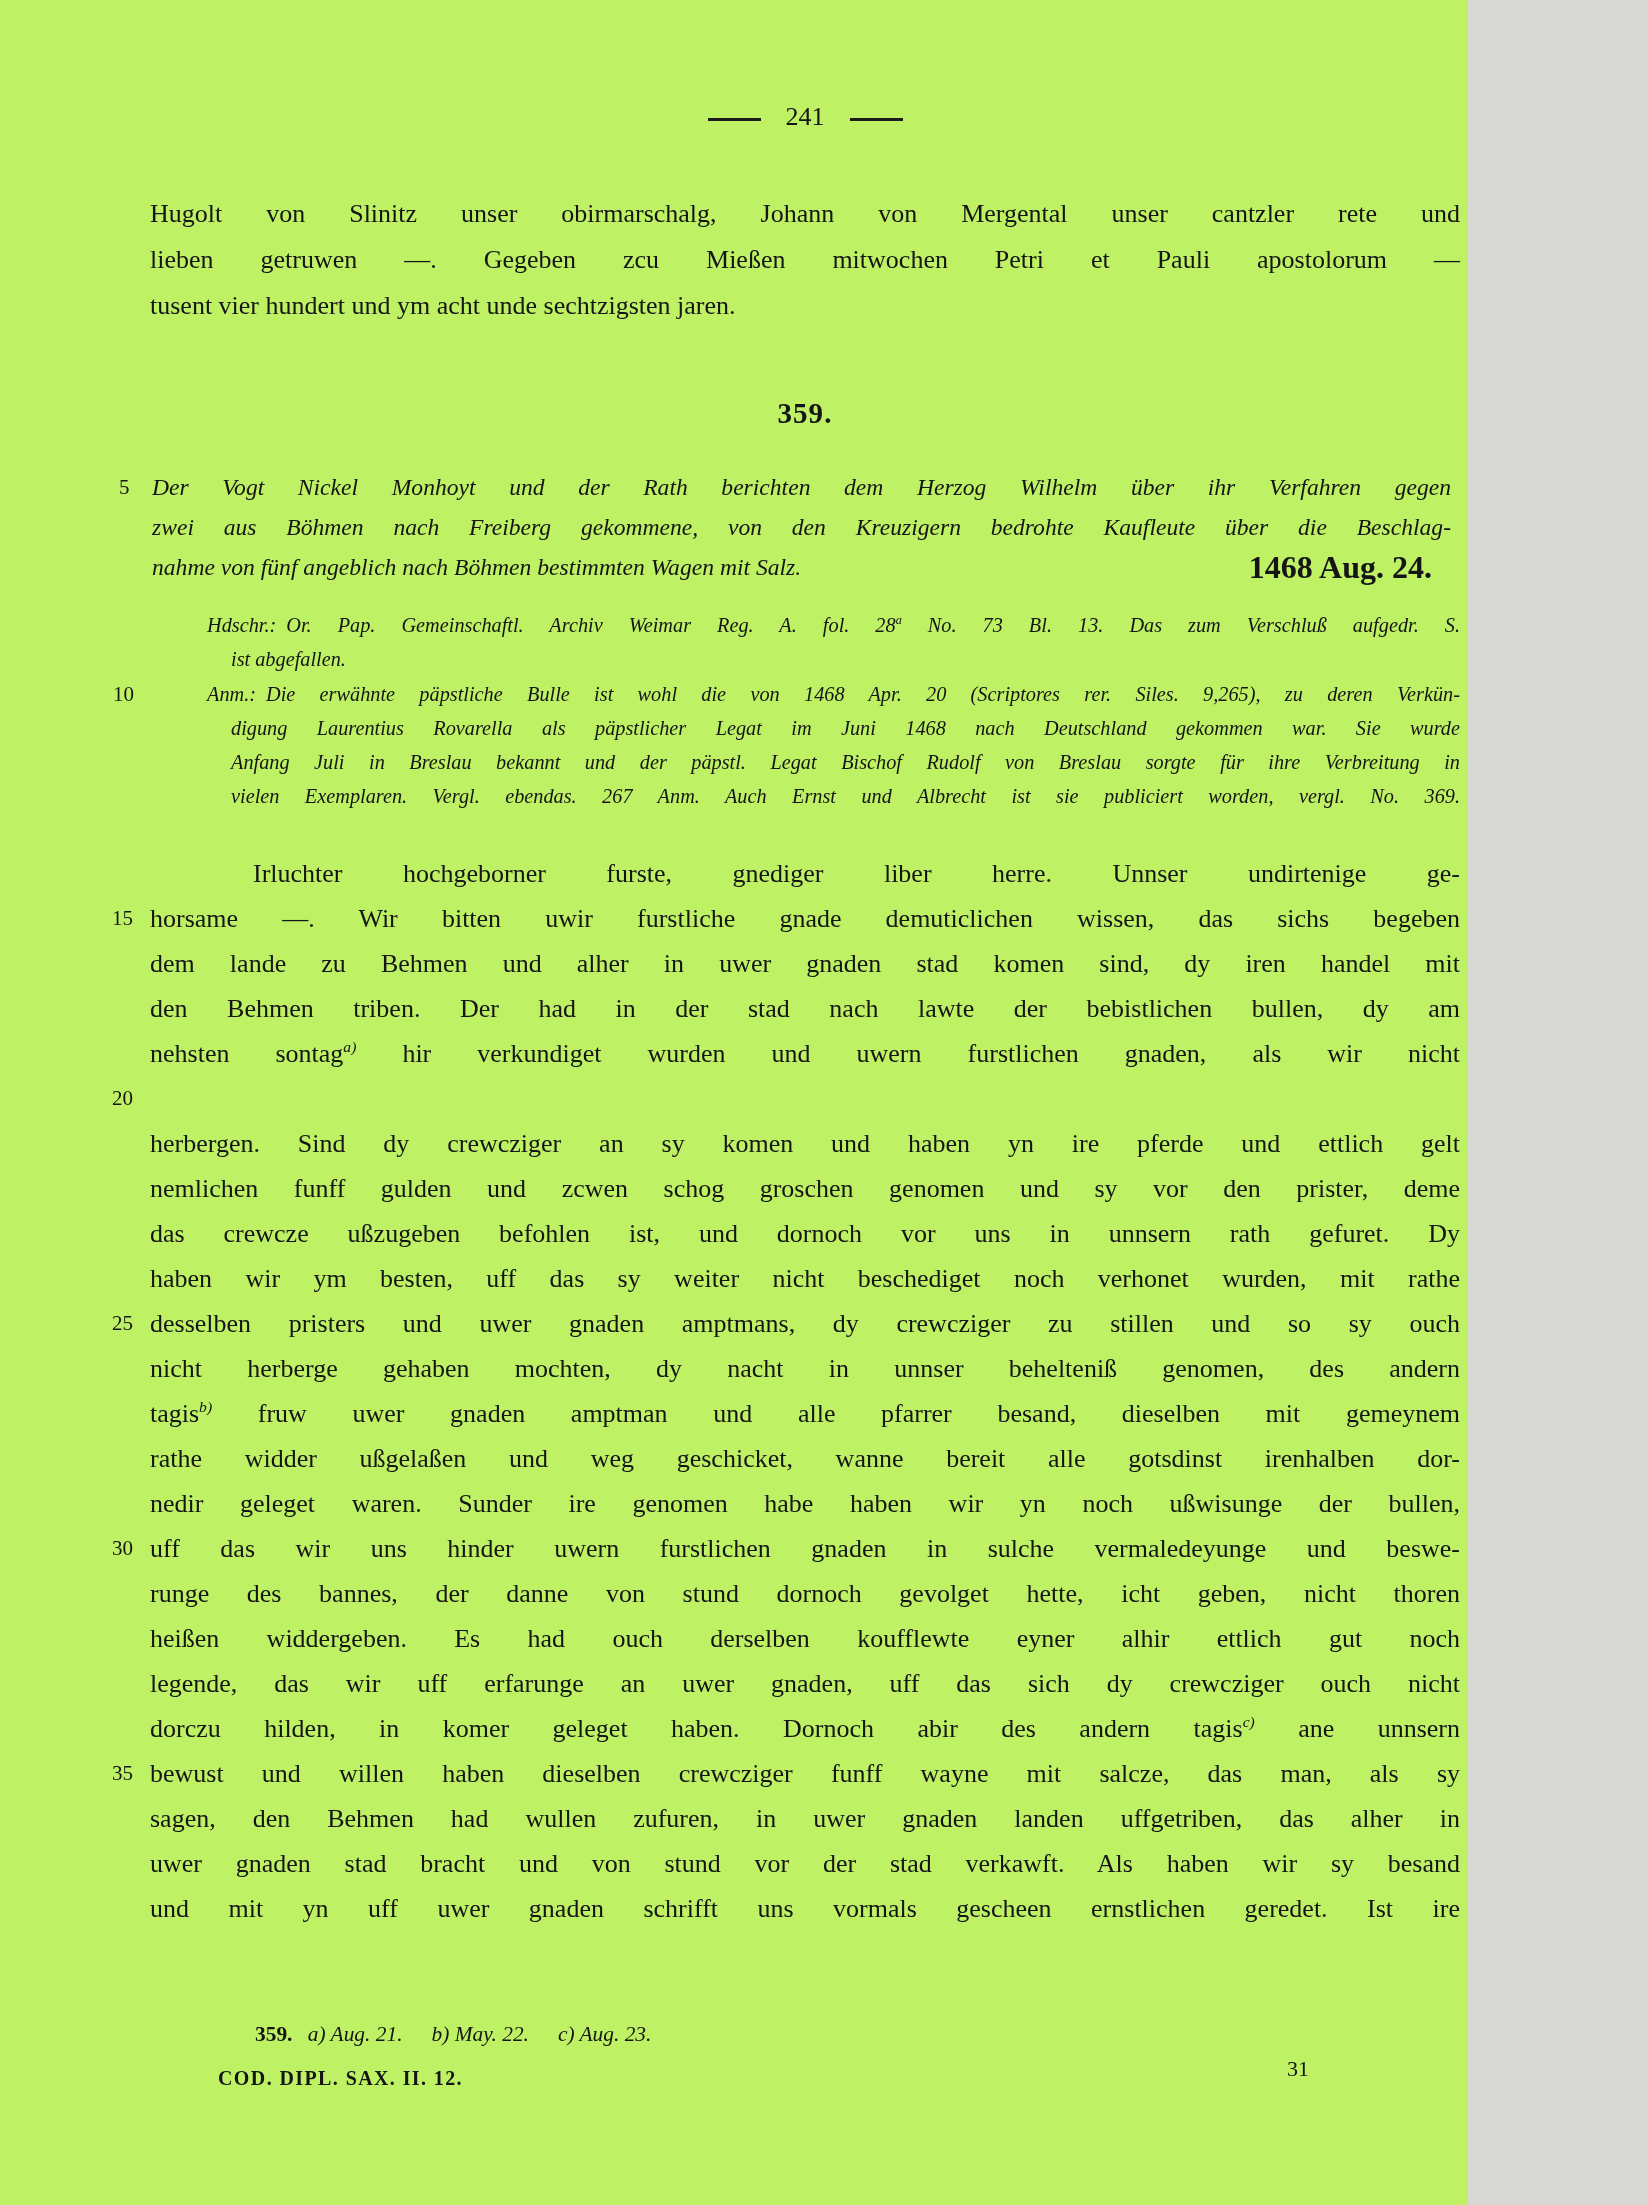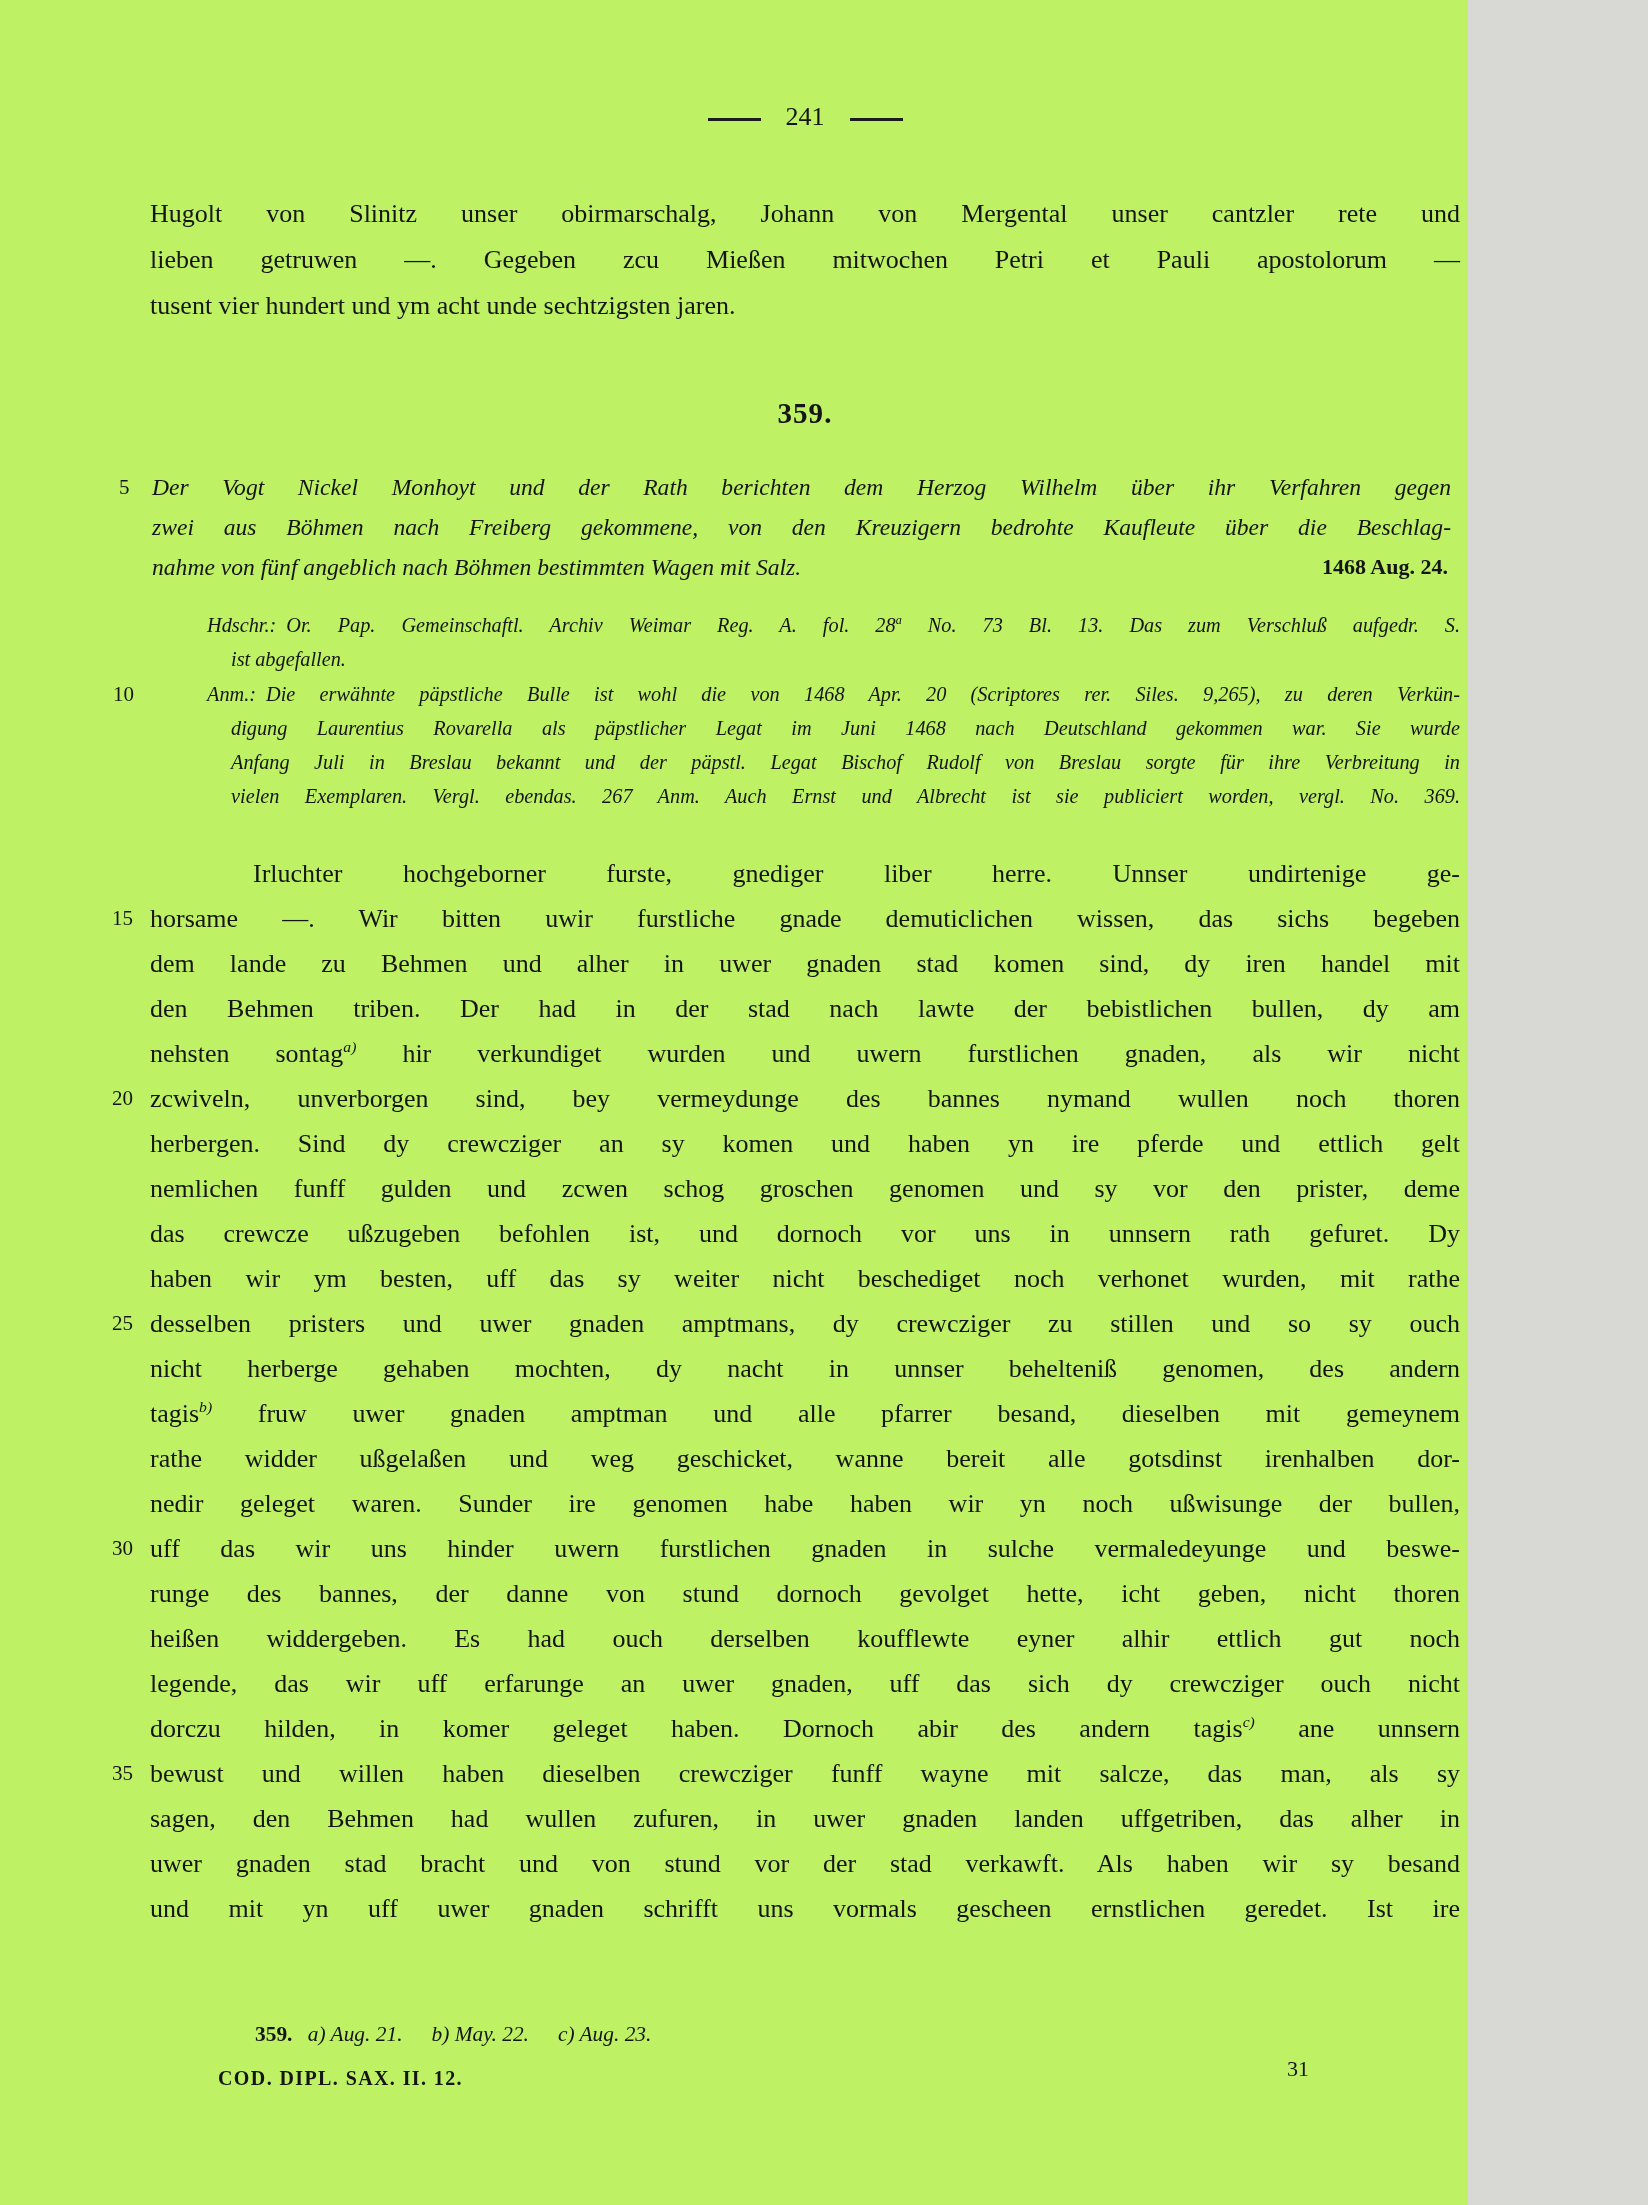--- a/index.html
+++ b/index.html
@@ -22,21 +22,21 @@
   .intro .line { height:46px; line-height:46px; white-space:nowrap; }
   .jst { text-align:justify; text-align-last:justify; white-space:normal !important; }
 
   .h359 { position:absolute; top:397px; left:150px; width:1310px;
           text-align:center; font-size:29px; font-weight:bold; letter-spacing:1.1px; }
 
   .summary { position:absolute; top:467px; left:152px; width:1299px;
              font-size:23.6px; font-style:italic; }
   .summary .line { height:40px; line-height:40px; position:relative; }
   .sum-mnum { position:absolute; left:-33px; top:0; font-style:normal; font-size:21px; }
-  .sum-date { position:absolute; right:3px; top:0; font-style:normal; font-weight:bold; font-size:22px;margin-left:43px; }
+  .sum-date { position:absolute; right:19px; top:0; font-style:normal; font-weight:bold; font-size:32px;margin-left:43px; }
 
   .note { position:absolute; left:207px; width:1253px; font-size:20.3px; font-style:italic; }
   .hdschr { top:608px; }
   .anm    { top:677px; }
   .note .nline { height:34px; line-height:34px; position:relative; }
   .note-label { margin-right:10px; }
   .n-ind { text-indent:24px; }
   .note-mnum { position:absolute; left:-94px; top:0; font-style:normal; font-size:21px; }
 
   .bodytext { position:absolute; top:851px; left:150px; width:1310px; font-size:26px; }
@@ -104,21 +104,21 @@
     <div class="nline jst n-ind"><span>Anfang Juli in Breslau bekannt und der päpstl. Legat Bischof Rudolf von Breslau sorgte für ihre Verbreitung in</span></div>
     <div class="nline jst n-ind"><span>vielen Exemplaren. Vergl. ebendas. 267 Anm. Auch Ernst und Albrecht ist sie publiciert worden, vergl. No. 369.</span></div>
   </div>
 
   <div class="bodytext">
     <div class="bline jst first"><span>Irluchter hochgeborner furste, gnediger liber herre. Unnser undirtenige ge-</span></div>
     <div class="bline jst"><span class="mnum">15</span><span>horsame —. Wir bitten uwir furstliche gnade demuticlichen wissen, das sichs begeben</span></div>
     <div class="bline jst"><span>dem lande zu Behmen und alher in uwer gnaden stad komen sind, dy iren handel mit</span></div>
     <div class="bline jst"><span>den Behmen triben. Der had in der stad nach lawte der bebistlichen bullen, dy am</span></div>
     <div class="bline jst"><span>nehsten sontag</span><span class="sup">a)</span><span> hir verkundiget wurden und uwern furstlichen gnaden, als wir nicht</span></div>
-    <div class="bline jst"><span class="mnum">20</span><span>zcwiveln, unverborgen sind, bey vermeydunge des bannes nymand wullen noch thoren</span></div>
+    <div class="bline jst"><span class="mnum">20</span></div>
     <div class="bline jst"><span>herbergen. Sind dy crewcziger an sy komen und haben yn ire pferde und ettlich gelt</span></div>
     <div class="bline jst"><span>nemlichen funff gulden und zcwen schog groschen genomen und sy vor den prister, deme</span></div>
     <div class="bline jst"><span>das crewcze ußzugeben befohlen ist, und dornoch vor uns in unnsern rath gefuret. Dy</span></div>
     <div class="bline jst"><span>haben wir ym besten, uff das sy weiter nicht beschediget noch verhonet wurden, mit rathe</span></div>
     <div class="bline jst"><span class="mnum">25</span><span>desselben pristers und uwer gnaden amptmans, dy crewcziger zu stillen und so sy ouch</span></div>
     <div class="bline jst"><span>nicht herberge gehaben mochten, dy nacht in unnser behelteniß genomen, des andern</span></div>
     <div class="bline jst"><span>tagis</span><span class="sup">b)</span><span> fruw uwer gnaden amptman und alle pfarrer besand, dieselben mit gemeynem</span></div>
     <div class="bline jst"><span>rathe widder ußgelaßen und weg geschicket, wanne bereit alle gotsdinst irenhalben dor-</span></div>
     <div class="bline jst"><span>nedir geleget waren. Sunder ire genomen habe haben wir yn noch ußwisunge der bullen,</span></div>
     <div class="bline jst"><span class="mnum">30</span><span>uff das wir uns hinder uwern furstlichen gnaden in sulche vermaledeyunge und beswe-</span></div>

